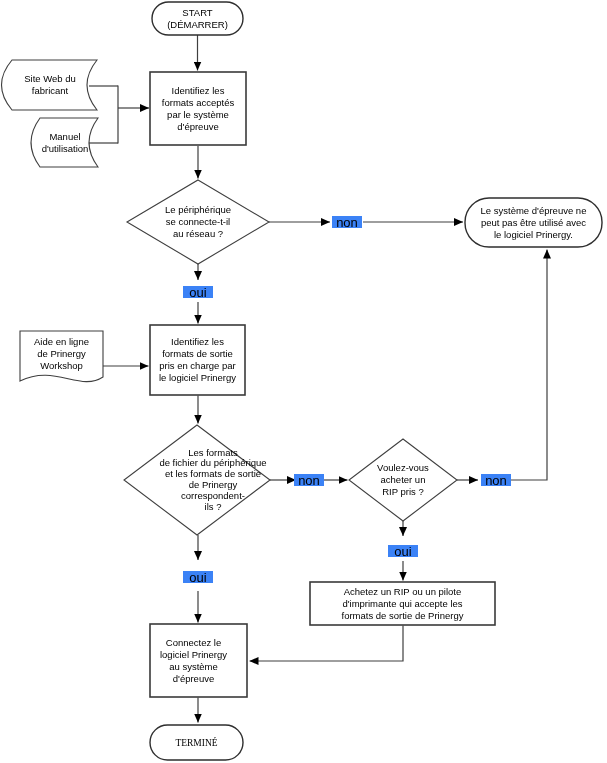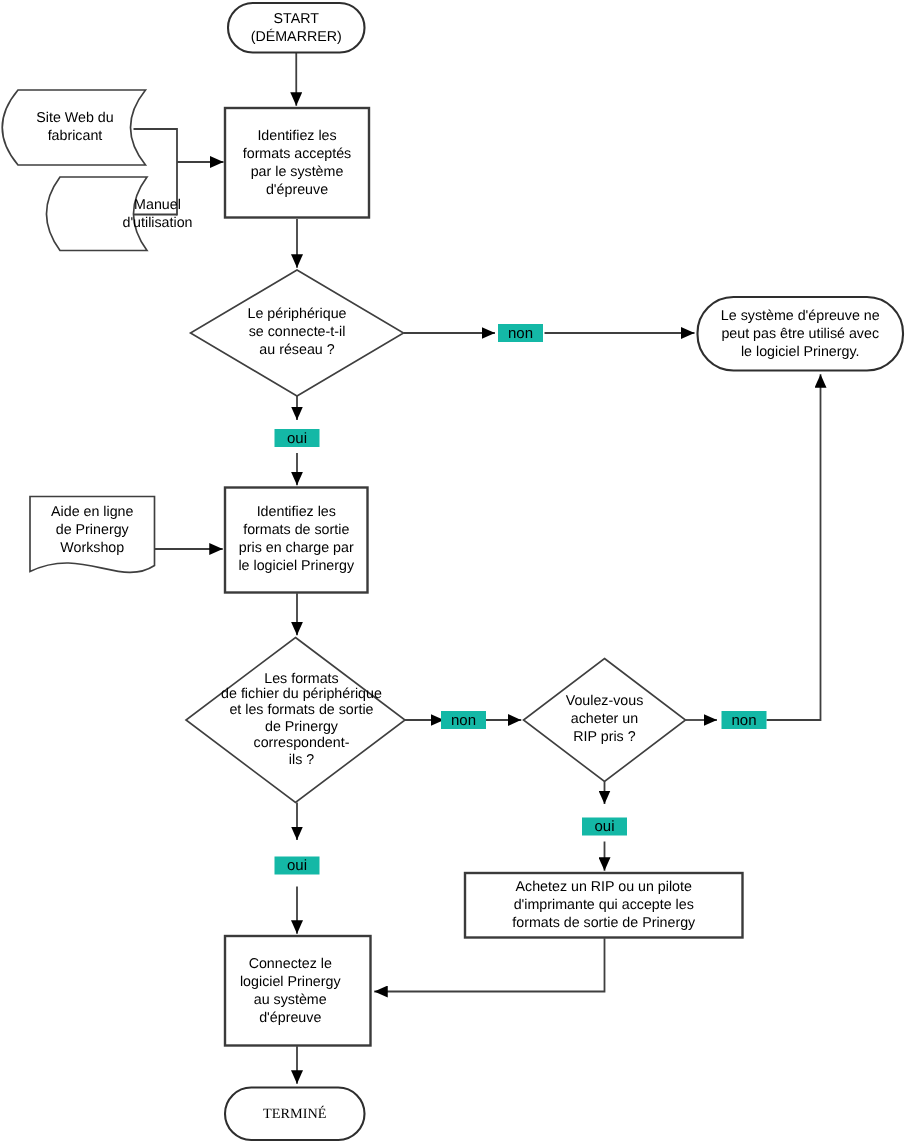--- a/index.html
+++ b/index.html
@@ -16,21 +16,21 @@
     display:flex;align-items:center;justify-content:center;
     text-align:center;
     font-size:9.5px;line-height:12px;color:#000;
     white-space:pre-line;
   }
   .label.tight{line-height:10.8px;}
   .edge-label{
     position:absolute;
     width:30px;height:12px;
     display:flex;align-items:center;justify-content:center;
-    font-size:10px;color:#000;background:#14b8a6;
+    font-size:13px;color:#000;background:#3b82f6;
   }
   .shape{fill:#ffffff;}
   .box{stroke:#3a3a3a;stroke-width:1.6;}
   .oval{stroke:#2e2e2e;stroke-width:1.4;}
   .diamond{stroke:#3f3f3f;stroke-width:1.1;}
   .doc{stroke:#3f3f3f;stroke-width:1.1;}
   .conn{stroke:#3f3f3f;stroke-width:1.2;fill:none;}
 </style>
 </head>
 <body>
@@ -81,21 +81,21 @@
     <rect class="shape box" x="150" y="624" width="97" height="73"></rect>
     <rect class="shape oval" x="150" y="725" width="93" height="35" rx="17.5"></rect>
   </svg>
 
   <div class="label" style="left:152px;top:2px;width:91px;height:33px;border-radius:12px;">START
 (DÉMARRER)</div>
 
   <div class="label" style="left:8px;top:62px;width:84px;height:46px;">Site Web du
 fabricant</div>
 
-  <div class="label" style="left:36px;top:120px;width:58px;height:45px;margin-left:40px;">Manuel
+  <div class="label" style="left:36px;top:120px;width:58px;height:45px;">Manuel
 d'utilisation</div>
 
   <div class="label" style="left:151px;top:73px;width:94px;height:71px;">Identifiez les
 formats acceptés
 par le système
 d'épreuve</div>
 
   <div class="label" style="left:138px;top:186px;width:120px;height:72px;">Le périphérique
 se connecte-t-il
 au réseau ?</div>
@@ -106,21 +106,21 @@
 
   <div class="label" style="left:21px;top:333px;width:81px;height:42px;">Aide en ligne
 de Prinergy
 Workshop</div>
 
   <div class="label" style="left:151px;top:326px;width:93px;height:68px;">Identifiez les
 formats de sortie
 pris en charge par
 le logiciel Prinergy</div>
 
-  <div class="label tight" style="left:136px;top:447px;width:130px;height:66px;">Les formats
+  <div class="label tight" style="left:148px;top:447px;width:130px;height:66px;">Les formats
 de fichier du périphérique
 et les formats de sortie
 de Prinergy
 correspondent-
 ils ?</div>
 
   <div class="label" style="left:348px;top:462px;width:110px;height:36px;">Voulez-vous
 acheter un
 RIP pris ?</div>
 

